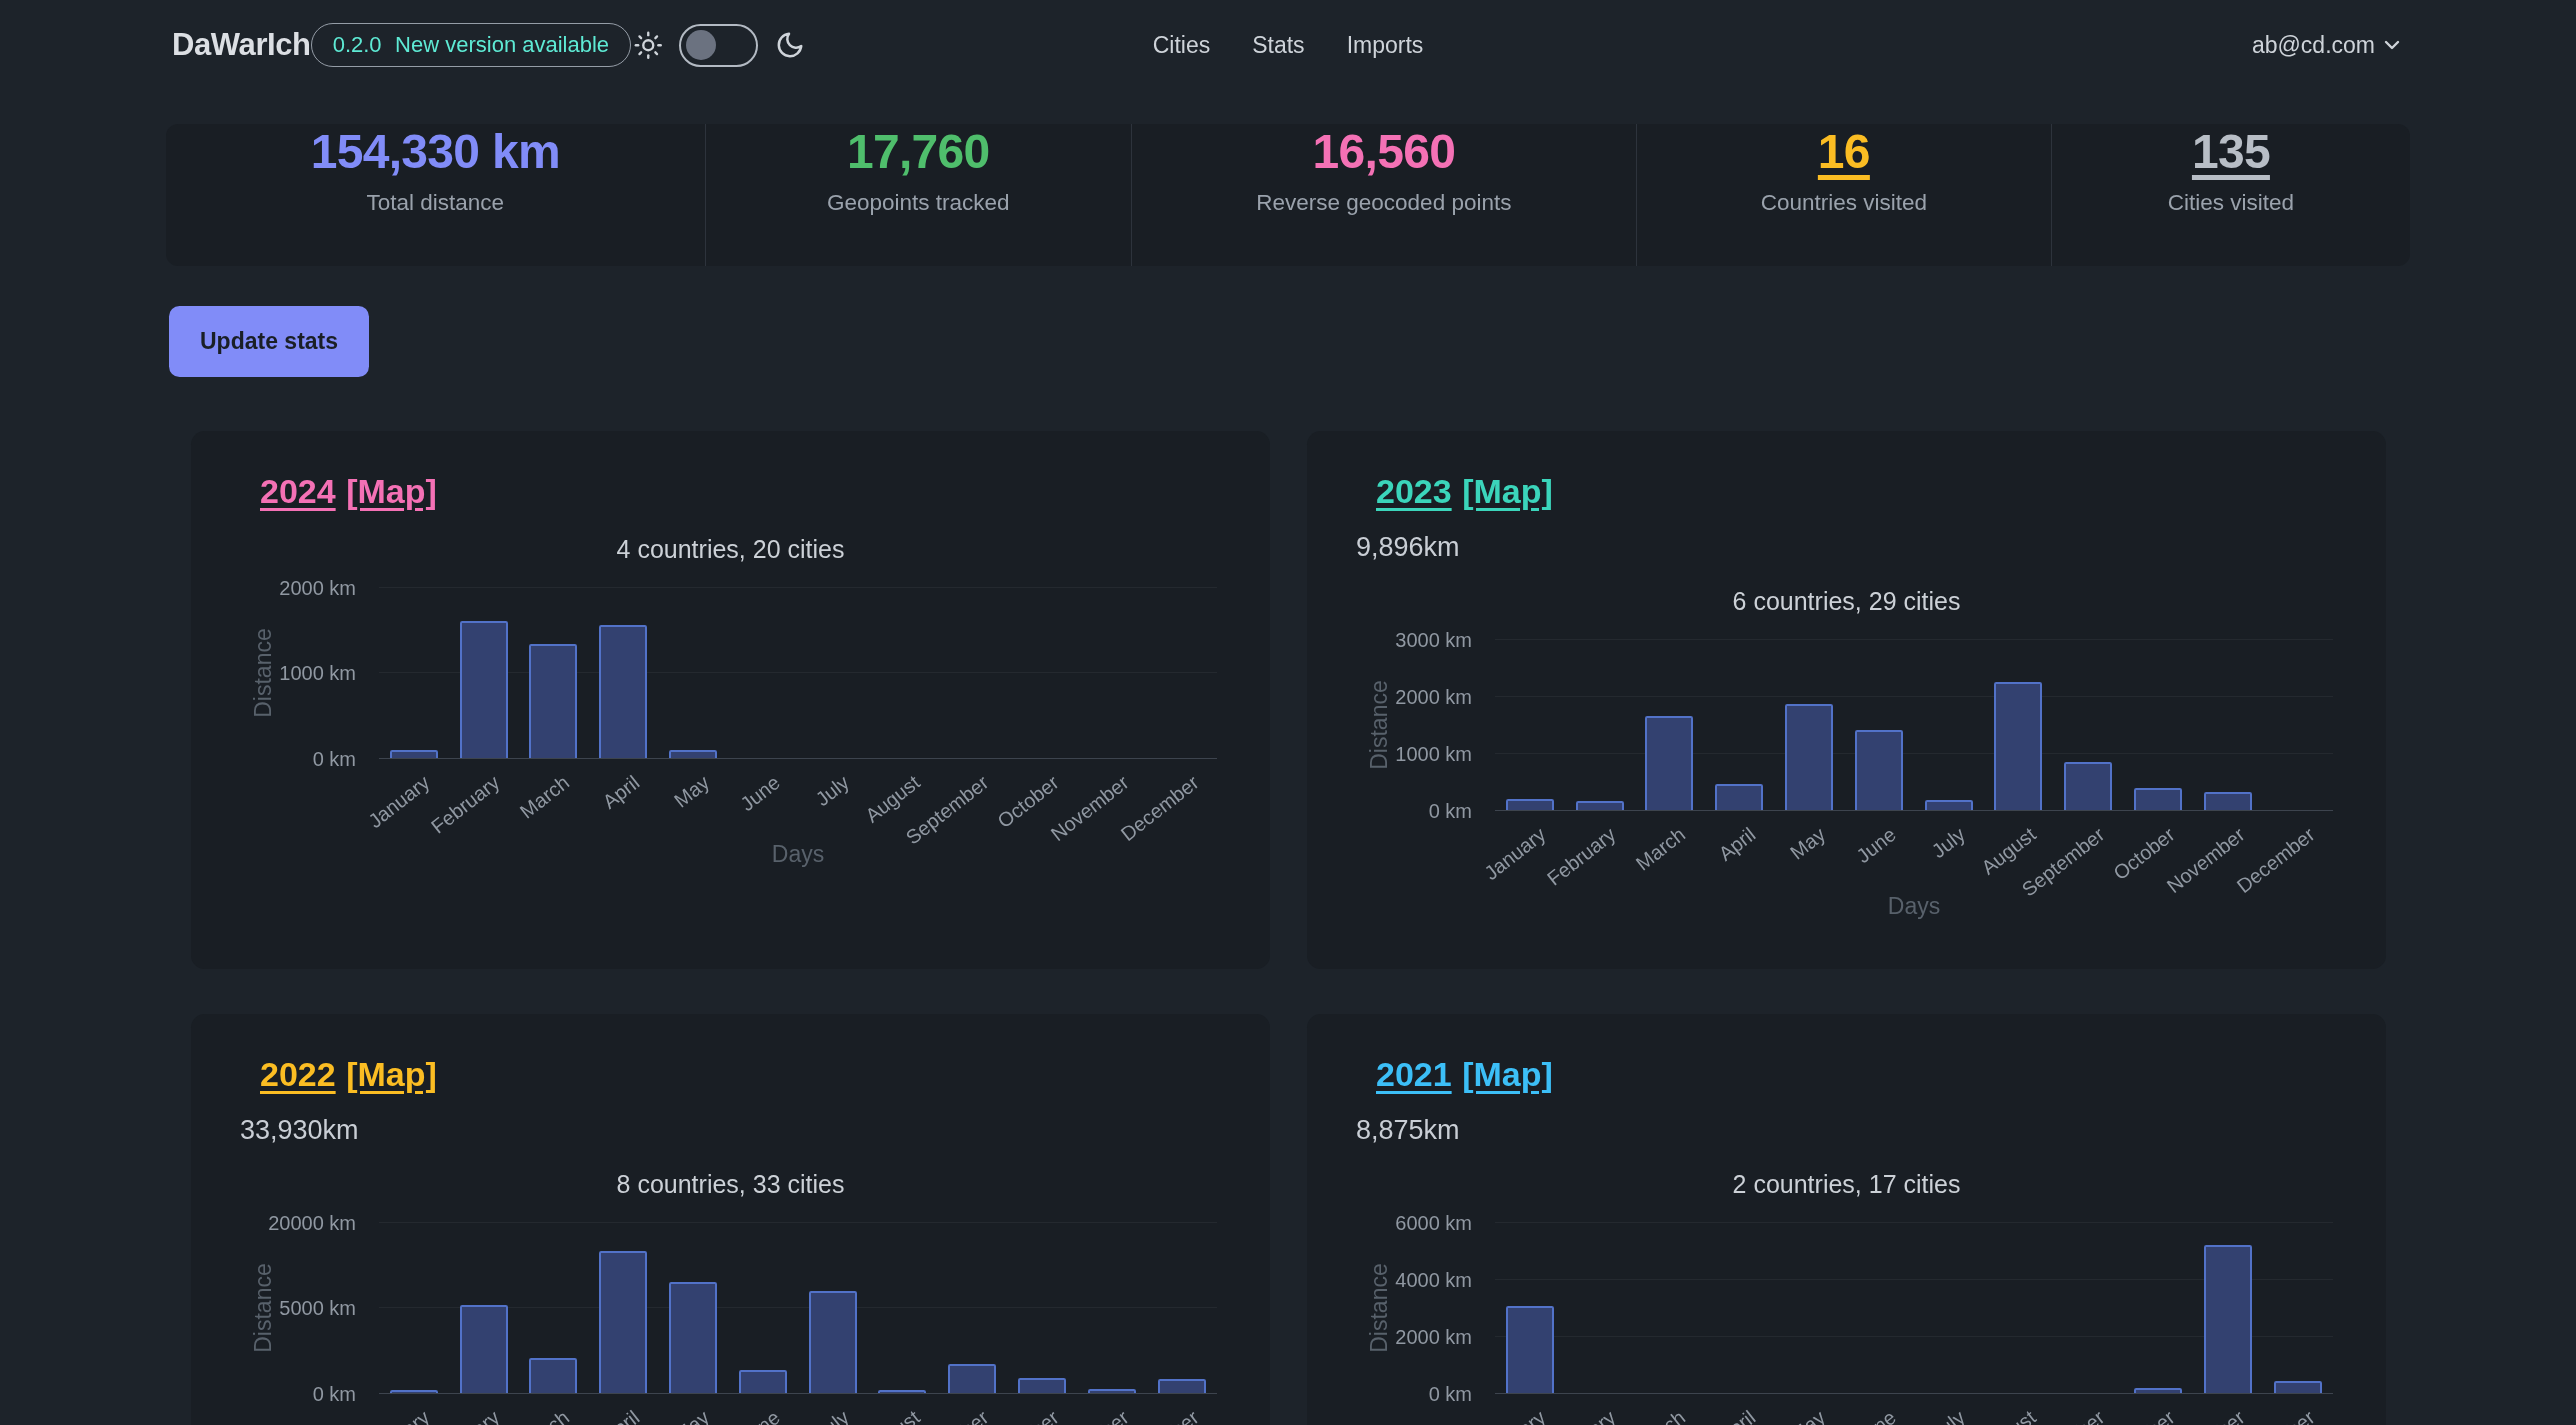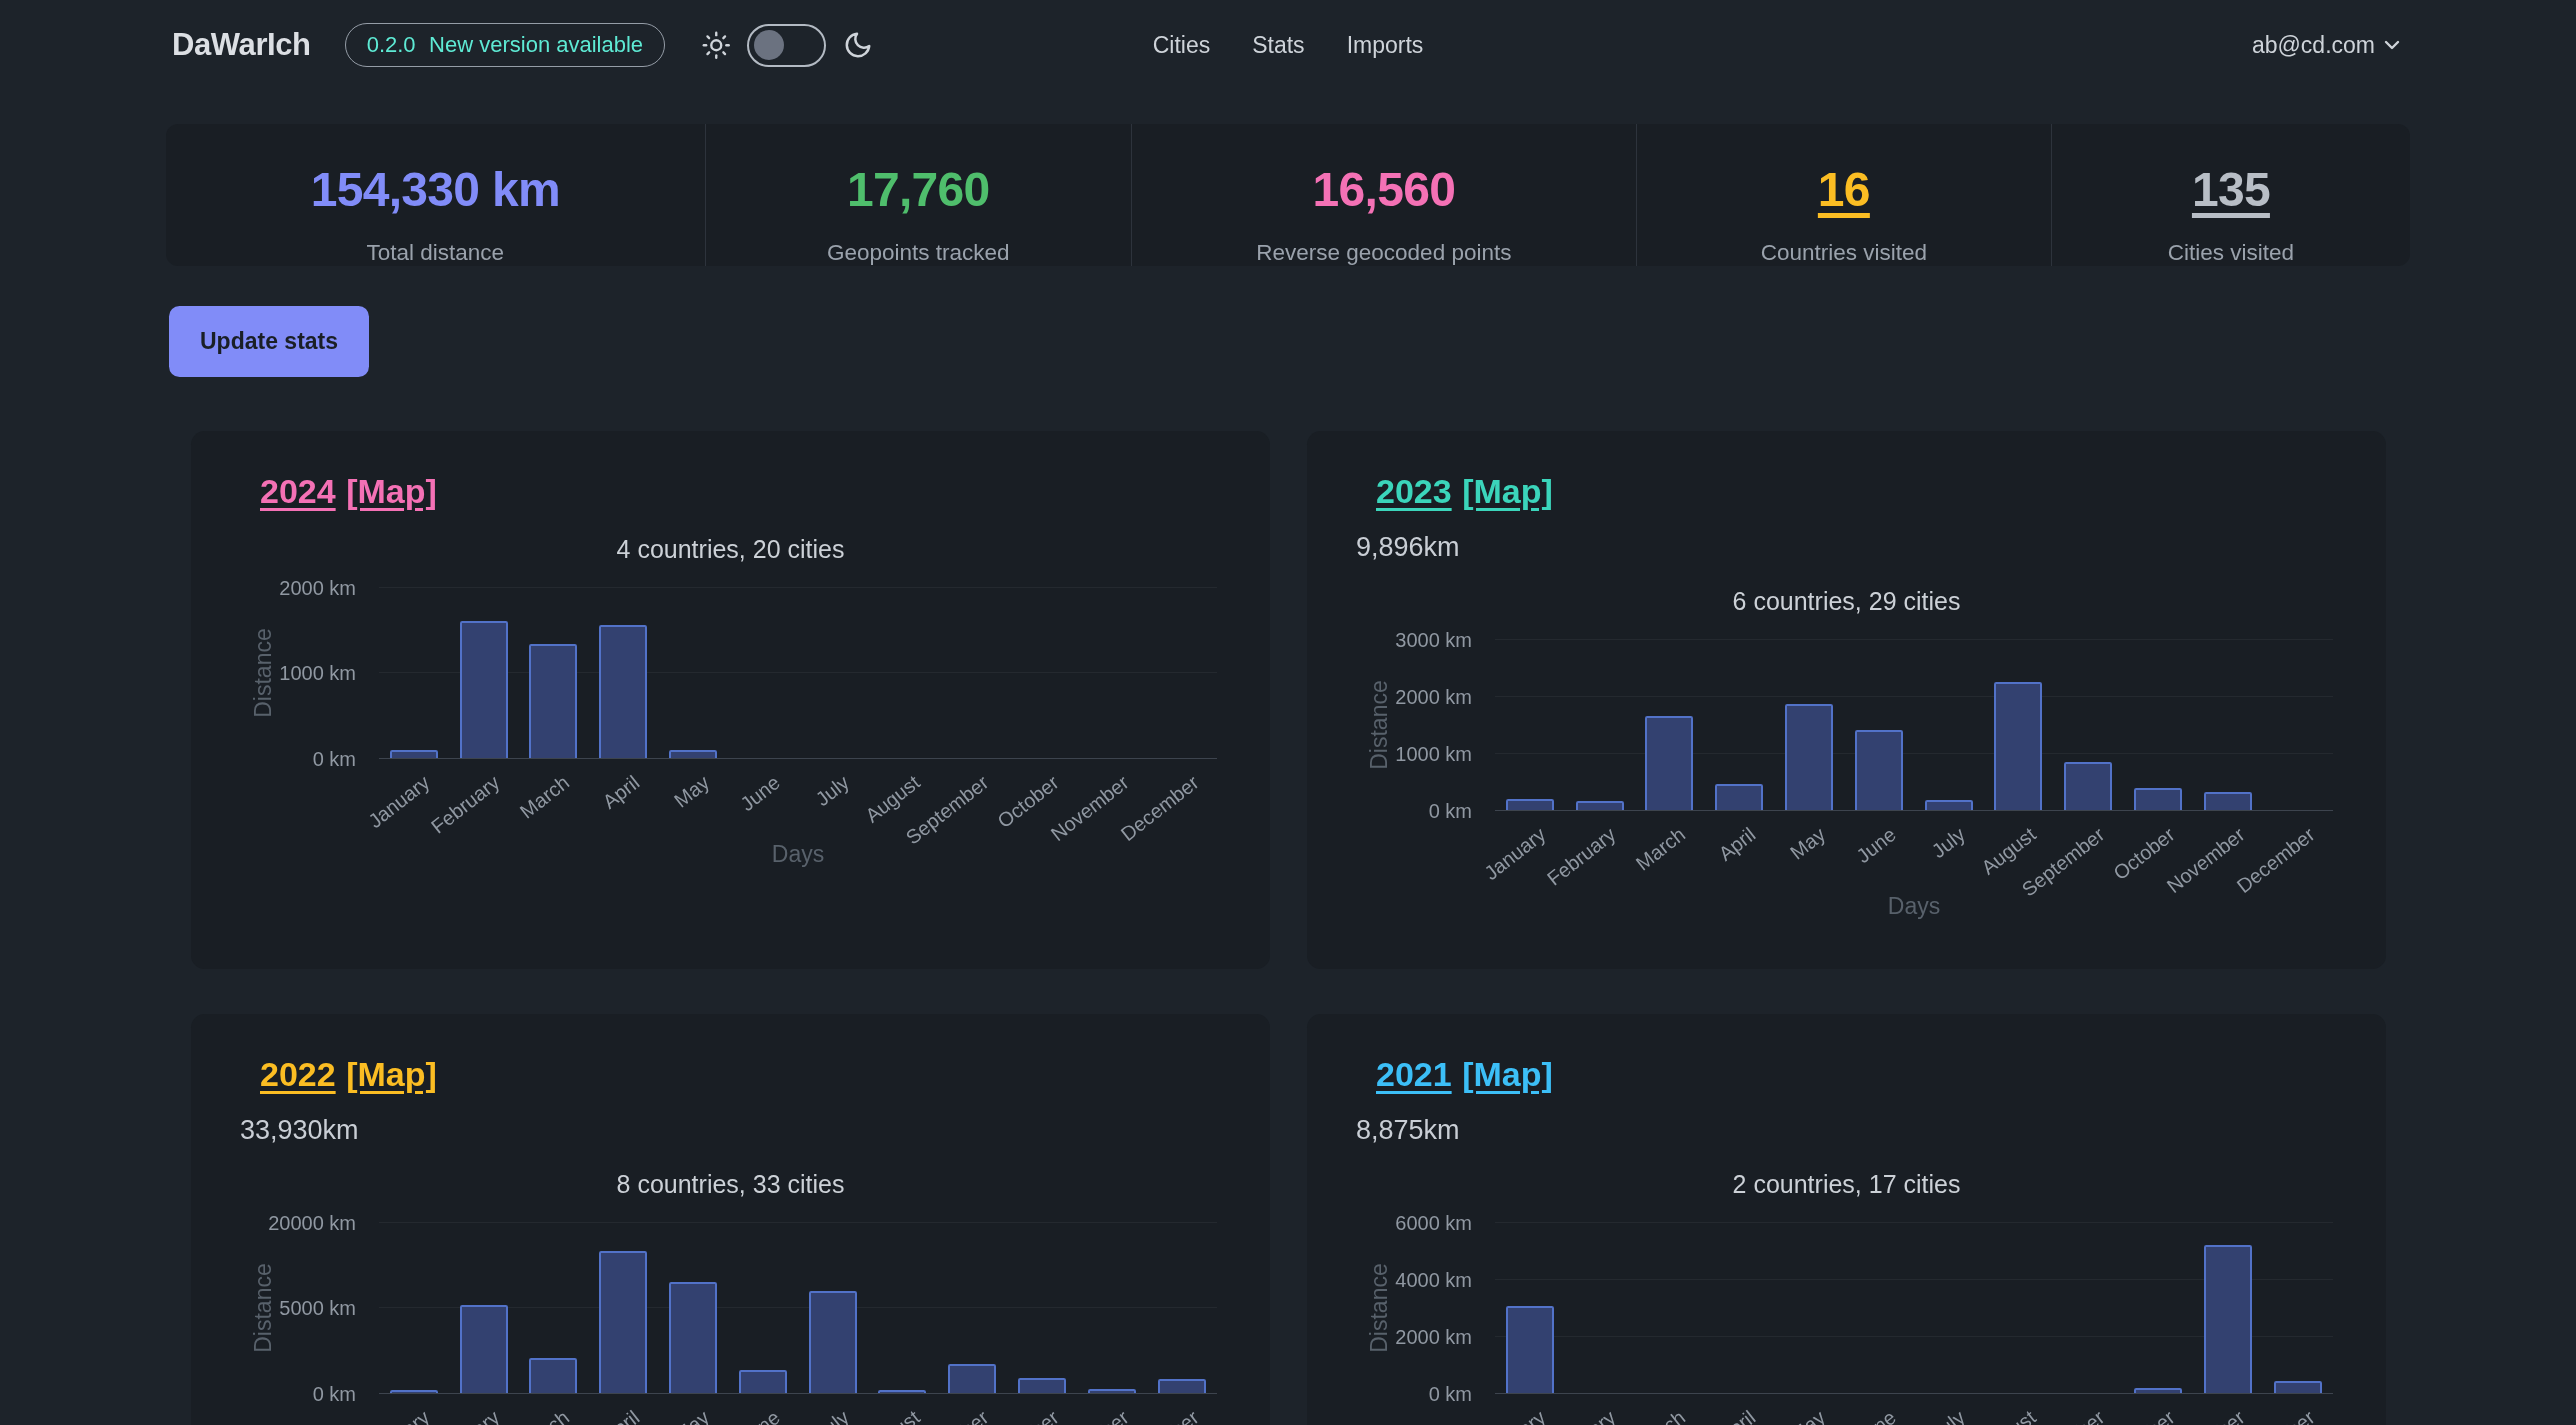--- a/index.html
+++ b/index.html
@@ -8,21 +8,21 @@
     background:#1d232a;
     color:#ccd1d8;
     font-family:"Liberation Sans", sans-serif;
   }
   
   .app-header {
     position:relative; height:90px;
     display:flex; align-items:center;
     padding:0 172px;
   }
-  .h-left { display:flex; align-items:center; gap:34px; }
+  .h-left { display:flex; align-items:center; }
   .logo { font-size:31px; font-weight:bold; color:#dcdfe4; letter-spacing:-0.4px; }
   .version-badge {
     display:inline-flex; align-items:center; gap:13.5px;
     border:1.5px solid #959da7; border-radius:24px;
     padding:8.2px 21px; font-size:22px; color:#5eead4; white-space:nowrap;
   }
   .theme { display:flex; align-items:center; gap:16.5px; margin-left:3px; }
   .toggle {
     position:relative; width:79px; height:43px;
     border:2.2px solid #b3bac3; border-radius:22px; background:transparent;
@@ -37,22 +37,22 @@
   }
   .main-nav a { font-size:23px; color:#ced3d9; text-decoration:none; }
   .h-right { margin-left:auto; display:flex; align-items:center; gap:5px; font-size:23px; color:#ced3d9; }
   
   .stats-panel {
     margin:34px 166px 0; height:142px;
     background:#191e24; border-radius:12px;
     display:flex; overflow:hidden;
   }
   .stat-cell {
-    display:flex; flex-direction:column; align-items:center; justify-content:flex-end;
-    gap:23px;
+    display:flex; flex-direction:column; align-items:center; justify-content:flex-start;
+    gap:11px;
   }
   .stat-cell + .stat-cell { border-left:0.7px solid #2d333c; }
   .stat-value { font-size:48px; font-weight:bold; letter-spacing:-0.7px; }
   .stat-value.link { text-decoration:underline; text-underline-offset:6.7px; text-decoration-thickness:4.5px; cursor:pointer; }
   .stat-label { font-size:22.5px; color:#9aa2ac; }
   
   .update-btn {
     margin:40px 0 0 169px;
     display:inline-block; border:none; cursor:pointer;
     background:#818cf8; color:#1a1f26;

